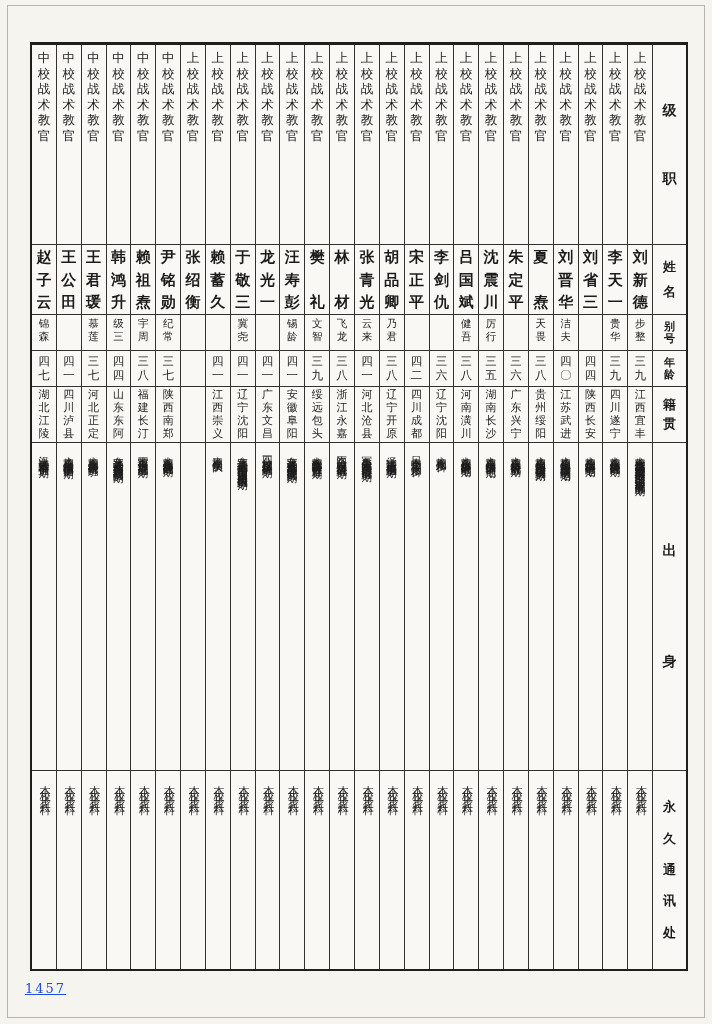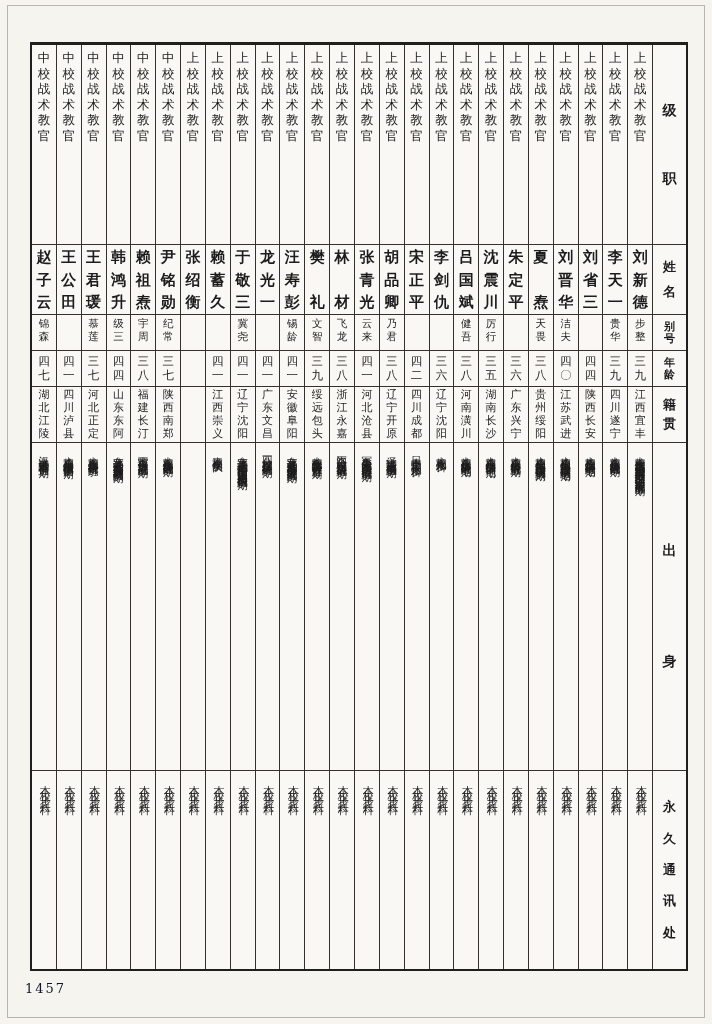--- a/index.html
+++ b/index.html
@@ -52,22 +52,23 @@
   .header-col .cell{justify-content:space-evenly;padding:6px 0;font-weight:700;}
   .header-col .b-rank{font-size:14px;}
   .header-col .b-name{font-size:13px;}
   .header-col .b-alias{font-size:11px;line-height:12px;justify-content:center;padding:0;}
   .header-col .b-age{font-size:11px;line-height:12px;justify-content:center;padding:0;}
   .header-col .b-native{font-size:13px;}
   .header-col .b-background{flex-direction:column;font-size:14px;}
   .header-col .b-contact{flex-direction:column;font-size:13px;padding:14px 0;}
   .page-number{
     position:absolute;left:25px;top:981px;
-    font-size:13px;letter-spacing:2px;color:#0f172a;
+    font-size:13px;letter-spacing:2px;color:#1d4ed8;
     font-family:"DejaVu Serif",serif;
+    text-decoration:underline;
   }
 </style>
 </head>
 <body>
 
 <div class="scan-frame"></div>
 
 <div class="roster-table" id="roster-table">
     <div class="col">
       <div class="cell b-rank">

